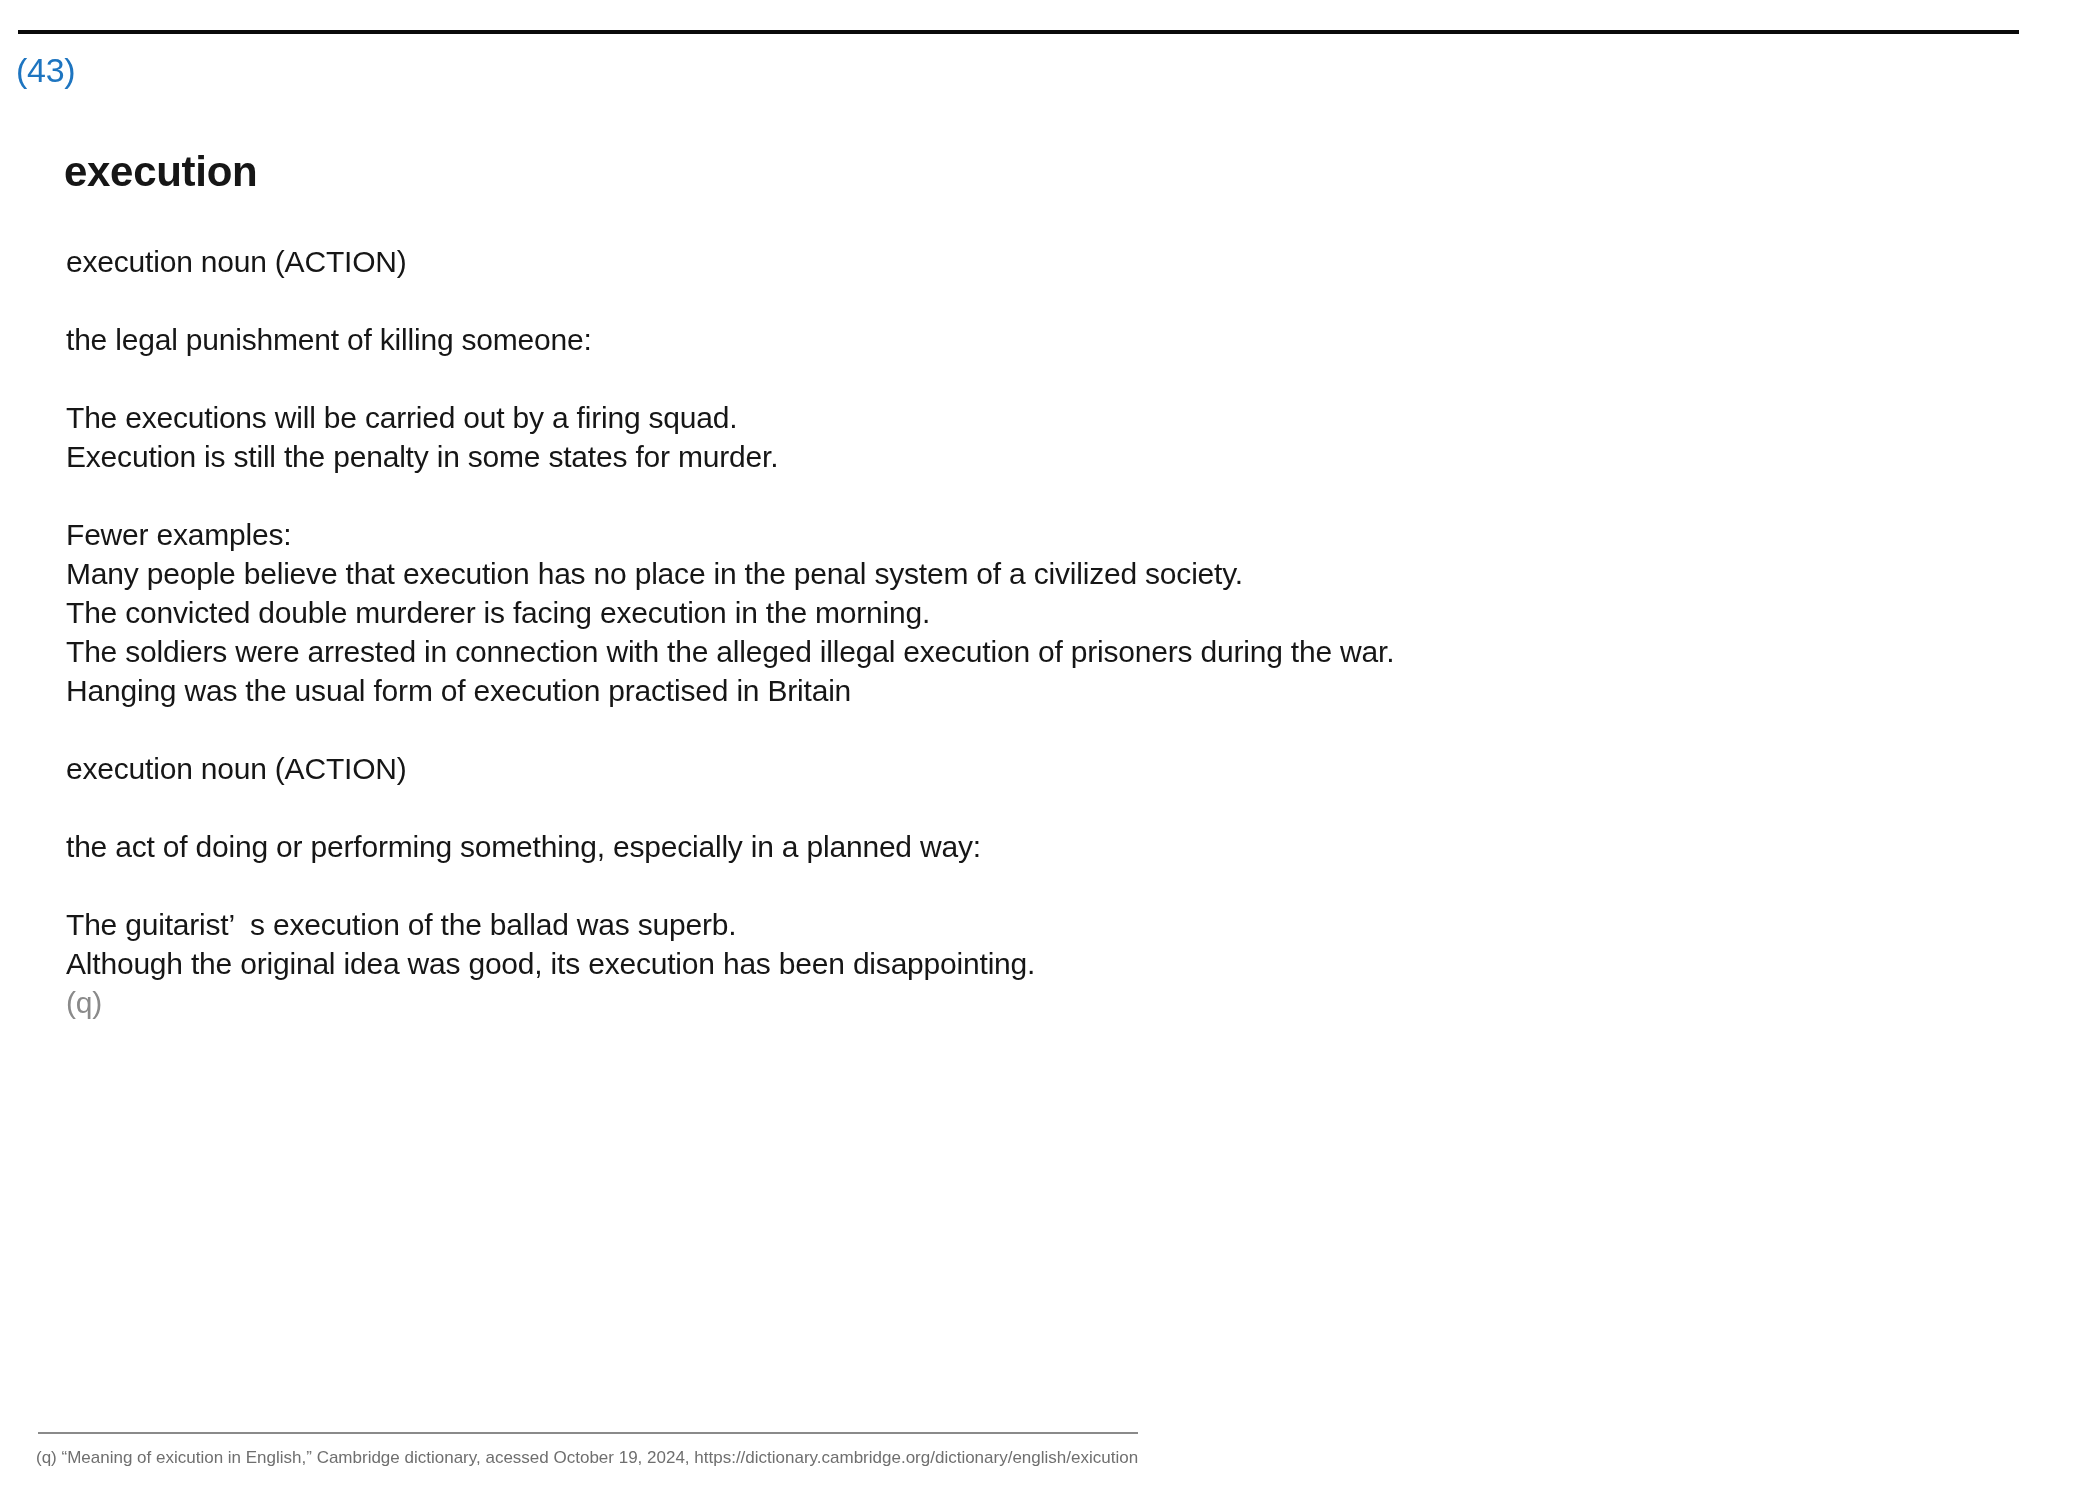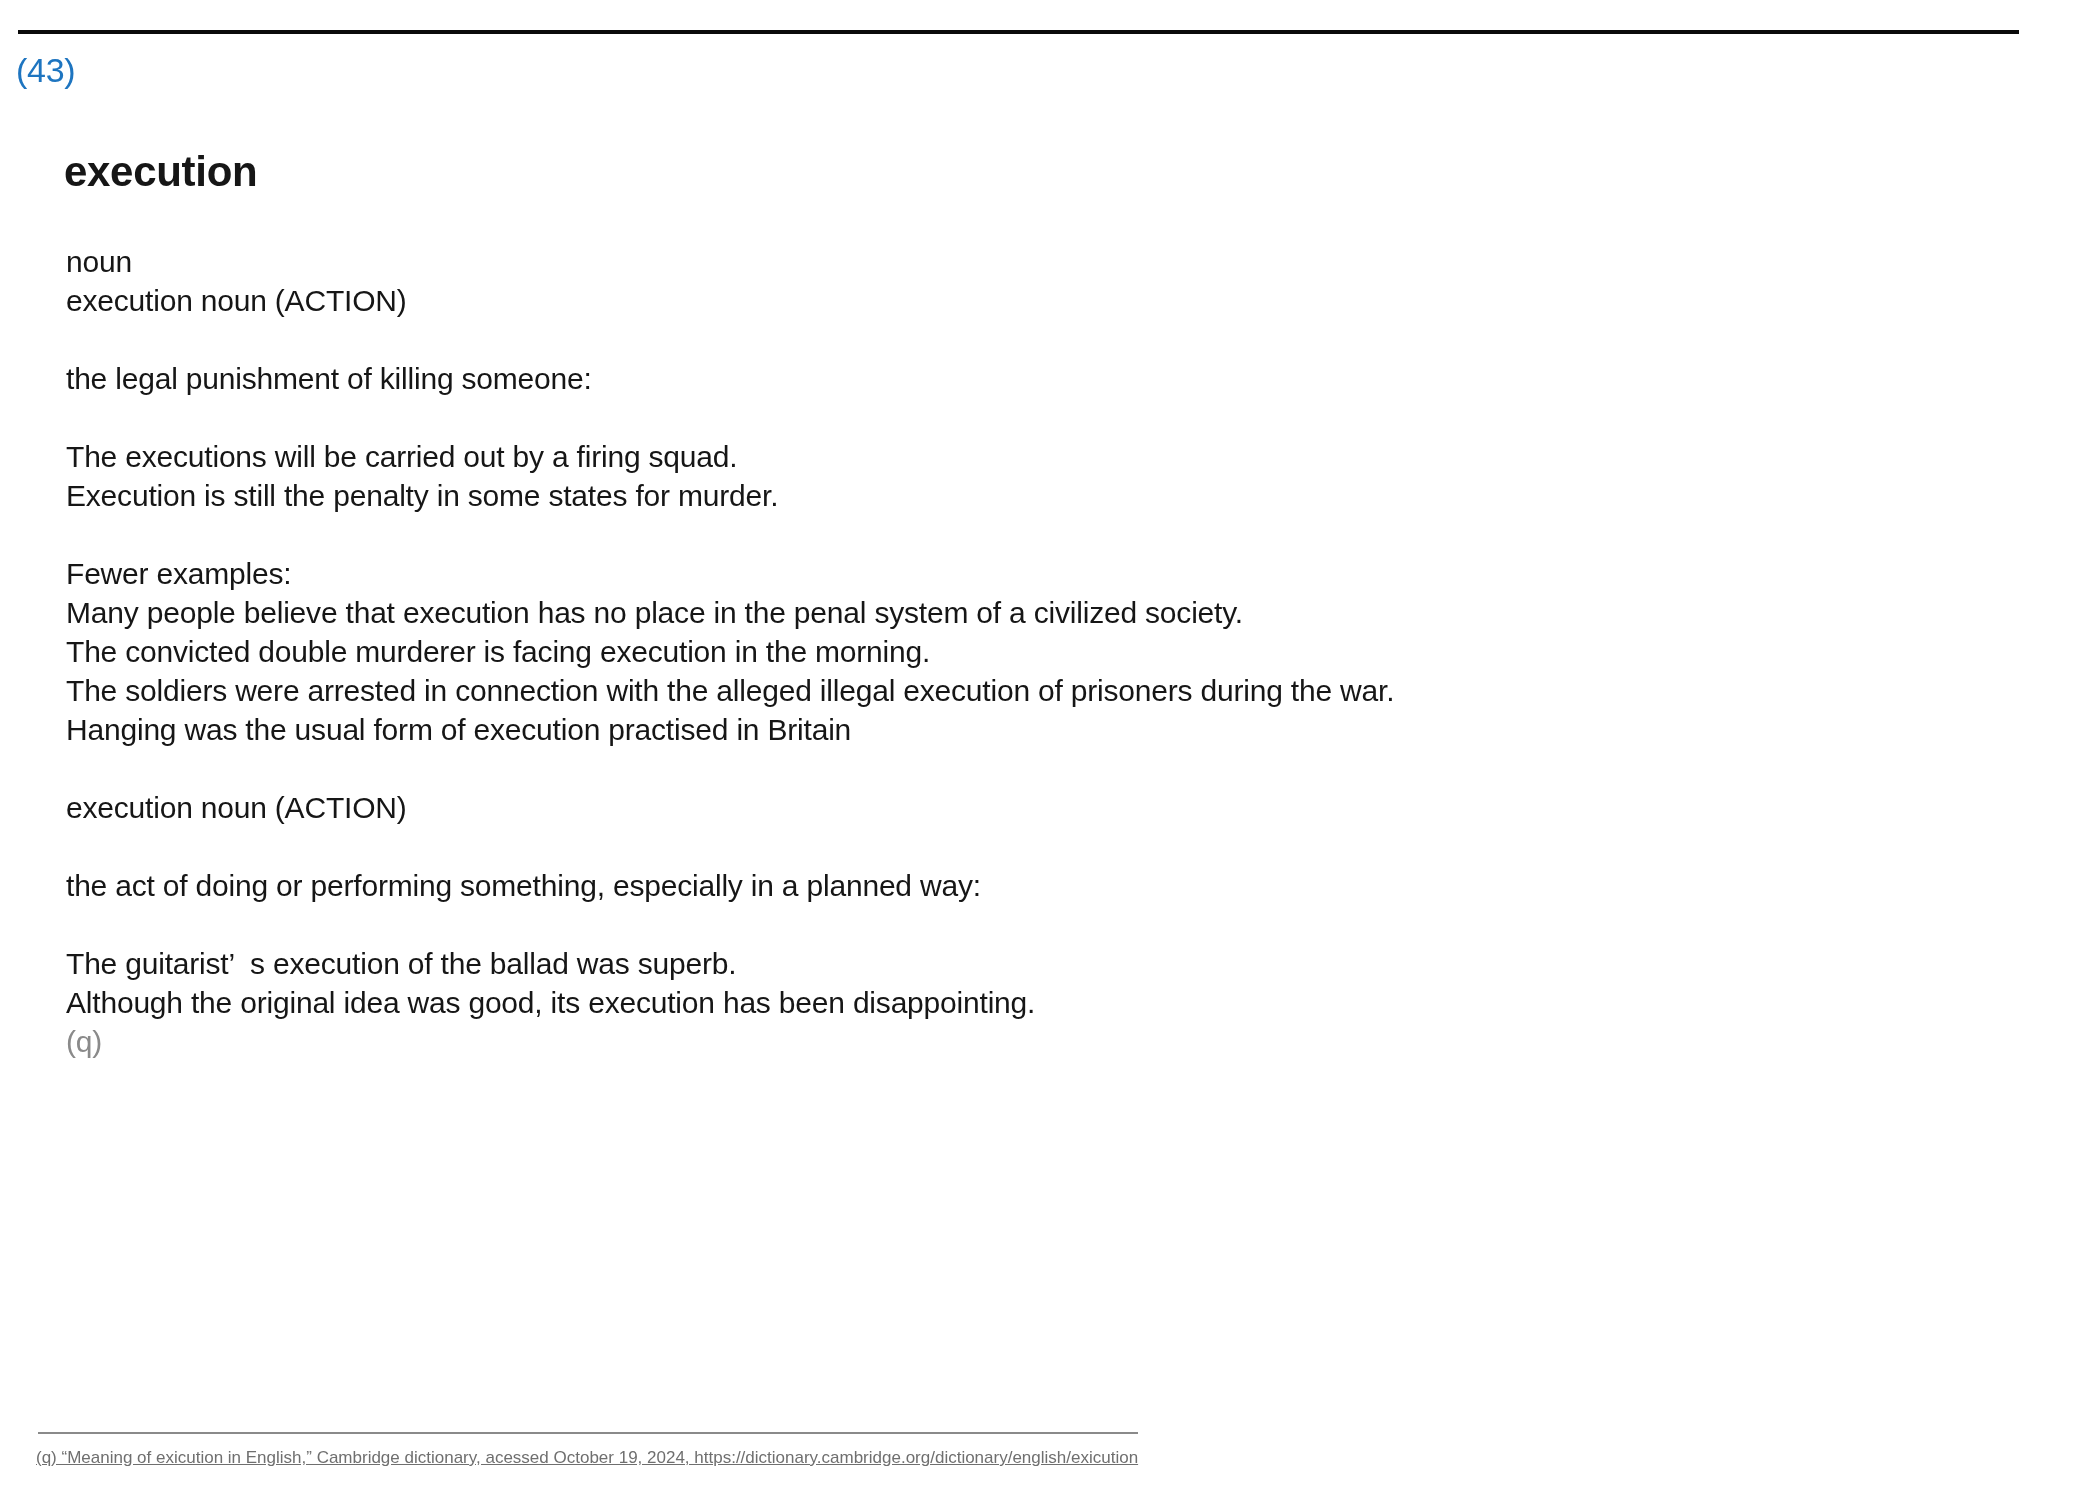--- a/index.html
+++ b/index.html
@@ -40,34 +40,32 @@
   }
   .body-line.muted{color:var(--c-muted);}
   .footer-rule{
     position:absolute;left:38px;top:1432px;width:1100px;height:2px;
     background:var(--c-footer-rule);
   }
   .footer-citation{
     position:absolute;left:36px;top:1446px;width:1700px;
     font-size:17px;line-height:24px;color:var(--c-footer);
     white-space:pre;
-    text-decoration:underline;
   }
 </style>
 </head>
 <body>
 
 <div class="top-rule"></div>
 
 <div class="page-number">(43)</div>
 
 <h1 class="page-title">execution</h1>
 
 <div class="body-lines">
-    <div class="body-line">noun</div>
     <div class="body-line">execution noun (ACTION)</div>
     <div class="body-line">&nbsp;</div>
     <div class="body-line">the legal punishment of killing someone:</div>
     <div class="body-line">&nbsp;</div>
     <div class="body-line">The executions will be carried out by a firing squad.</div>
     <div class="body-line">Execution is still the penalty in some states for murder.</div>
     <div class="body-line">&nbsp;</div>
     <div class="body-line">Fewer examples:</div>
     <div class="body-line">Many people believe that execution has no place in the penal system of a civilized society.</div>
     <div class="body-line">The convicted double murderer is facing execution in the morning.</div>

